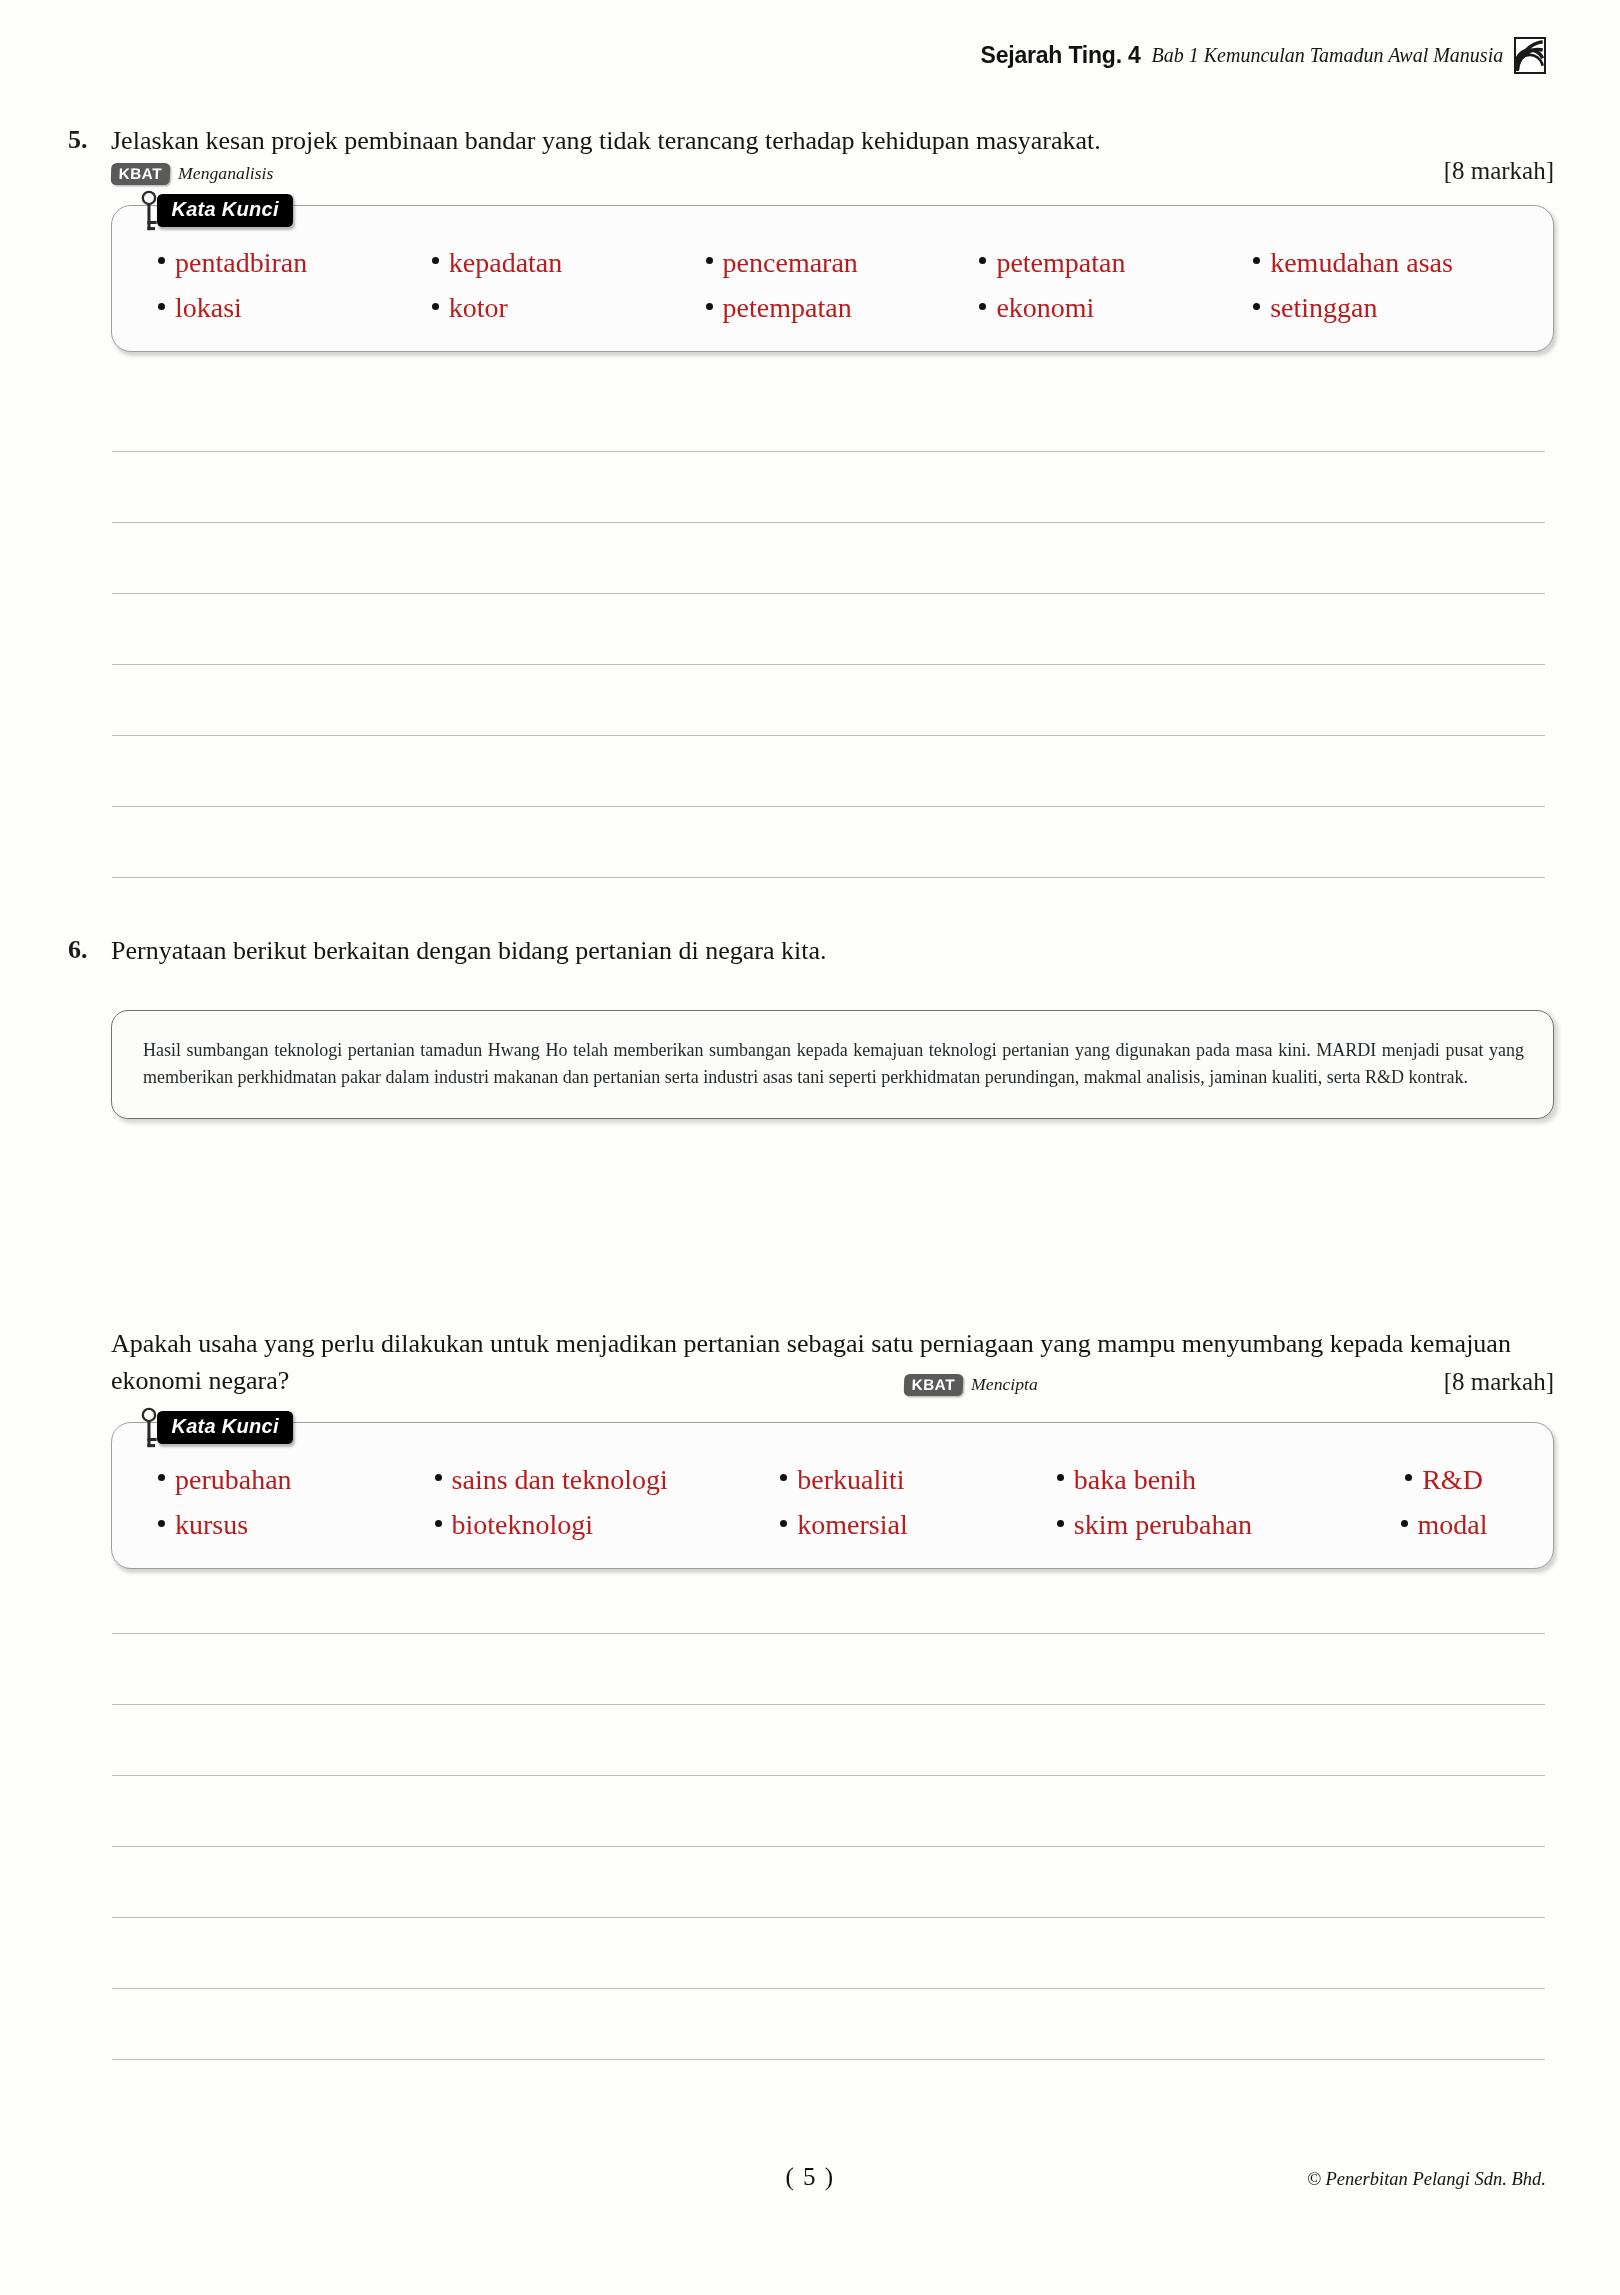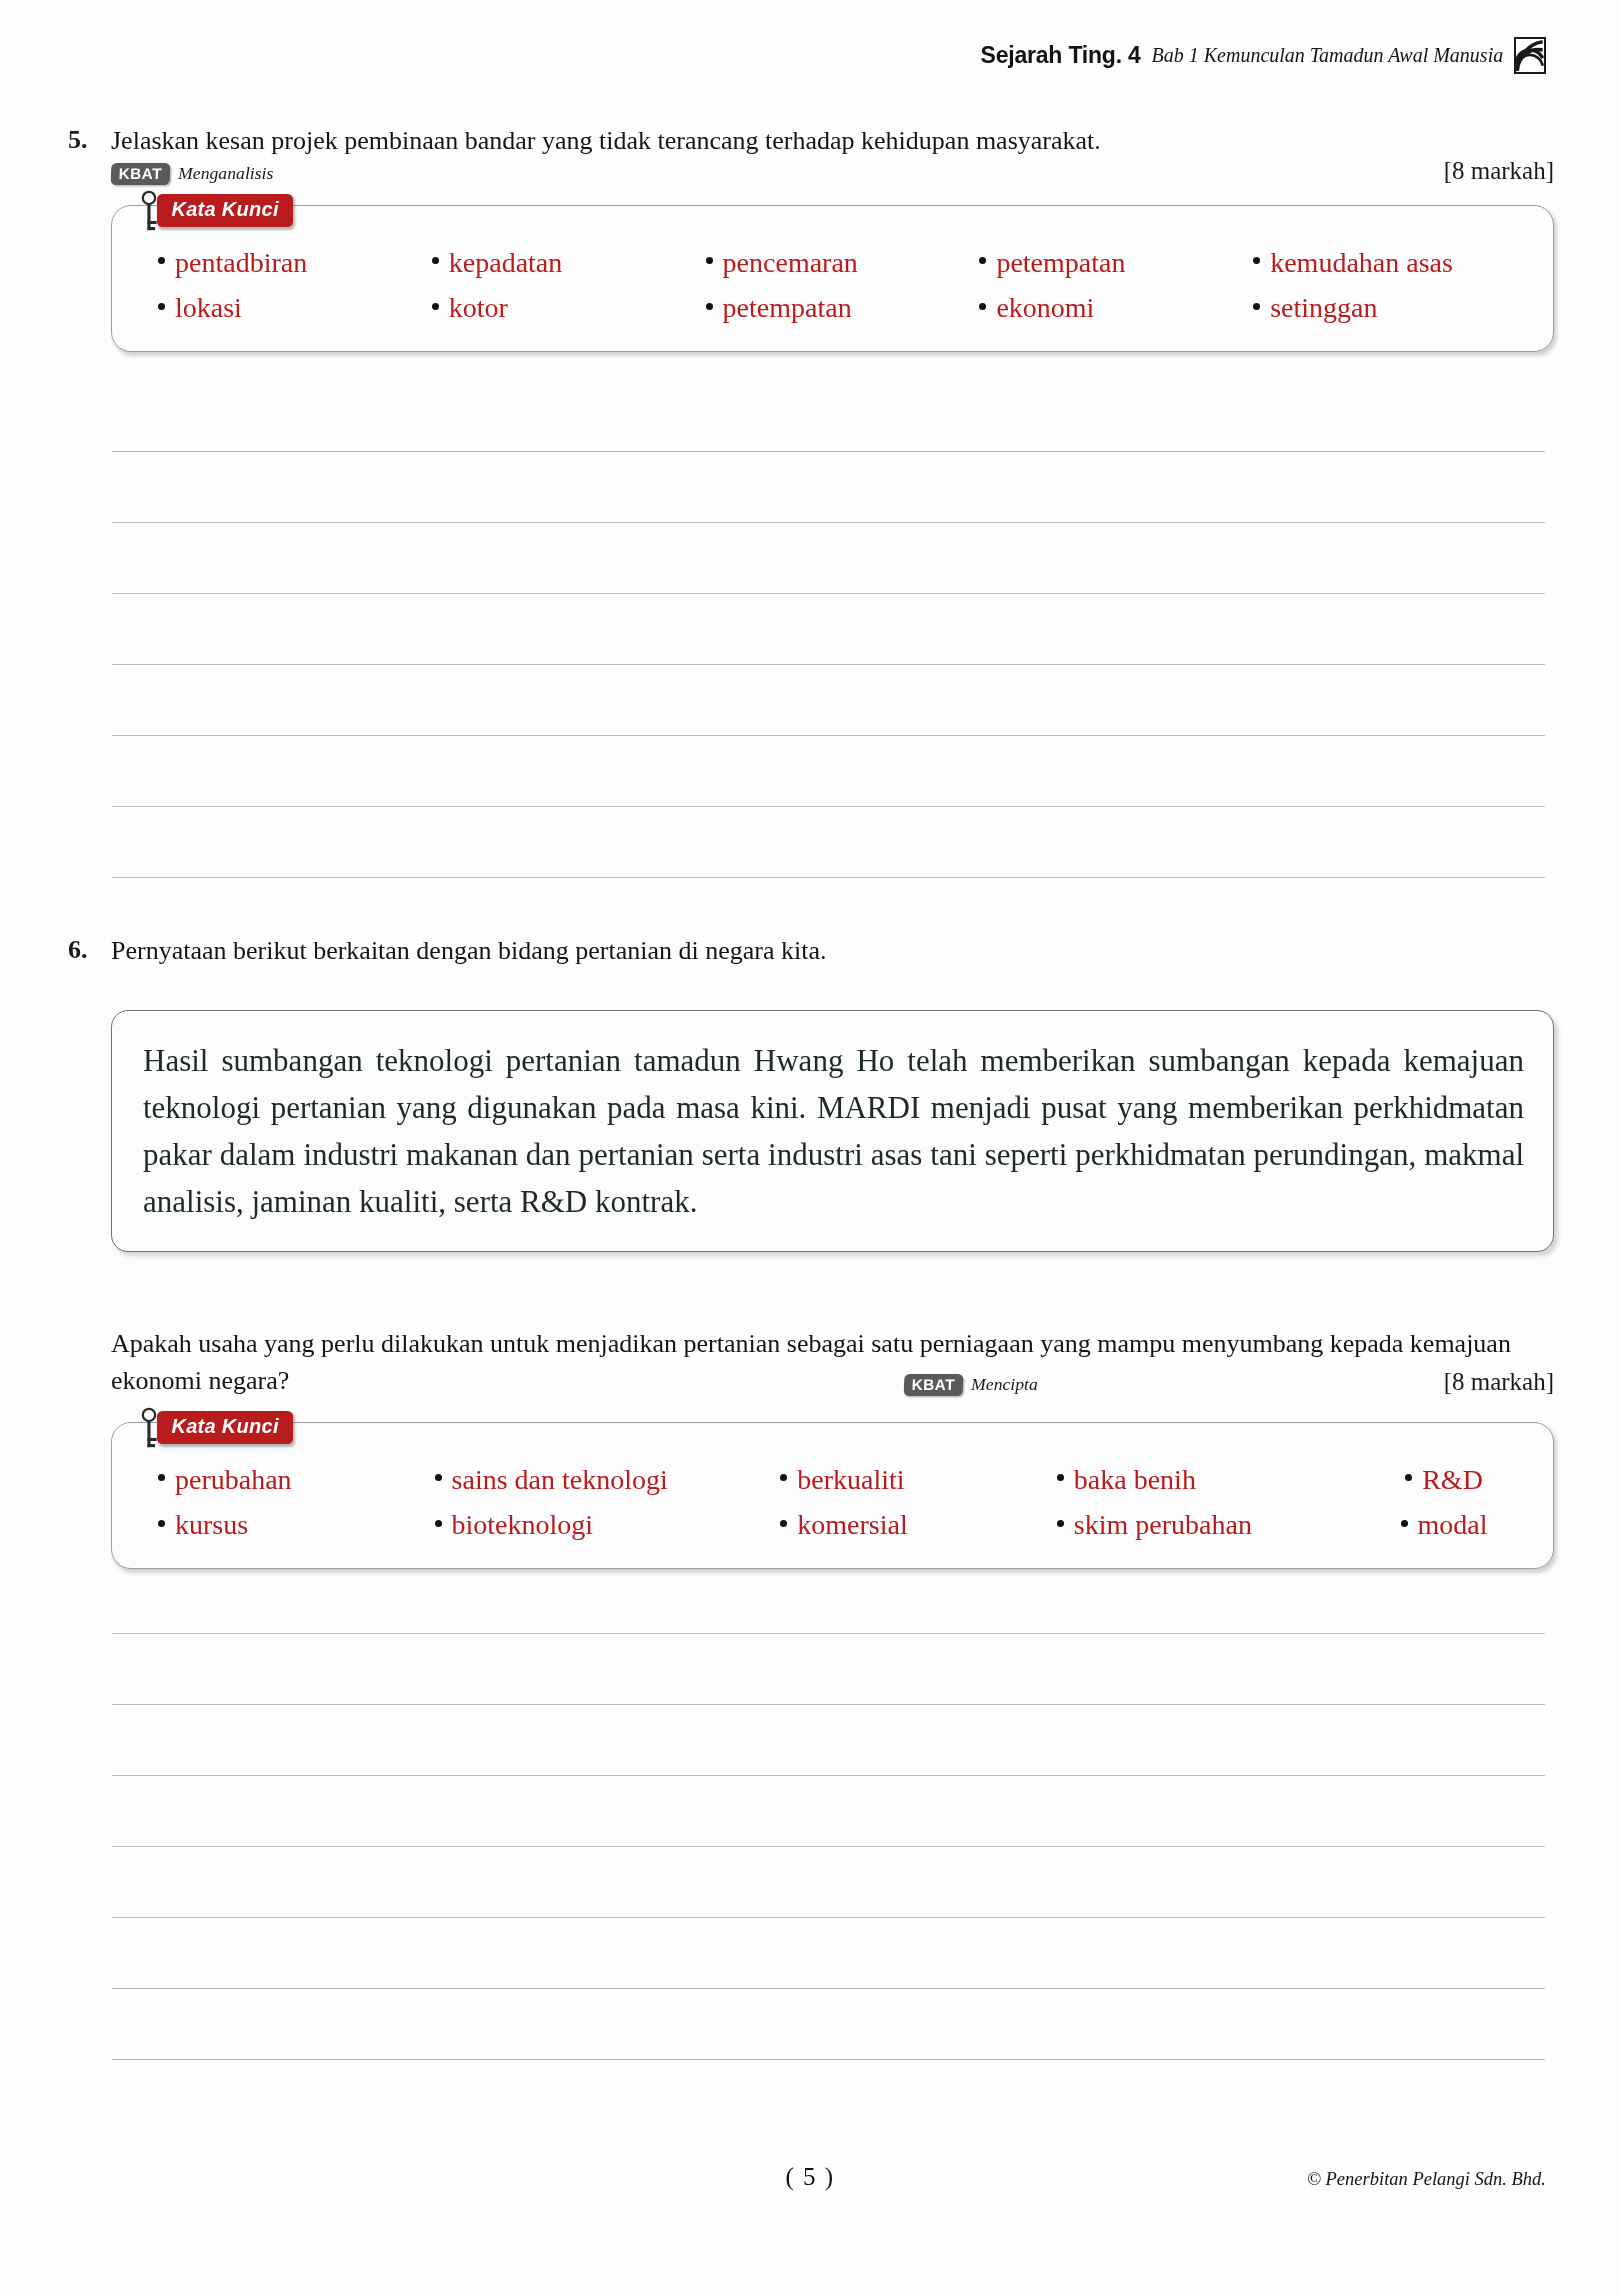--- a/index.html
+++ b/index.html
@@ -141,21 +141,21 @@
   }
   .kk-key {
     width: 23px; height: 45px;
     flex: none;
     margin-right: -4.6px;
     position: relative;
     top: 1.5px;
   }
   .kk-key svg { display:block; width:100%; height:100%; }
   .kk-label {
-    background: #b91c1c;
+    background: #000000;
     color: #ffffff;
     font-family: "Liberation Sans", sans-serif;
     font-weight: bold;
     font-style: italic;
     font-size: 20px;
     letter-spacing: 0.3px;
     padding: 5.4px 14px 7px 14px;
     border-radius: 5.4px;
     box-shadow: 1.5px 2.3px 2.3px rgba(0,0,0,0.28);
     line-height: 1.05;
@@ -191,21 +191,21 @@
 
   
   .stmt-box {
     border: 1.5px solid #6d7474;
     border-radius: 17px;
     background: #fcfcfb;
     box-shadow: 3.1px 3.8px 4.6px rgba(0,0,0,0.16);
     padding: 26px 29px 26px 31px;
   }
   .stmt-text {
-    font-size: 31px;
+    font-size: 18px;
     line-height: 1.52;
     text-align: justify;
     text-justify: inter-word;
     color: #1d2a27;
   }
 
   
   .footer {
     position: absolute;
     left: 0; right: 0;

